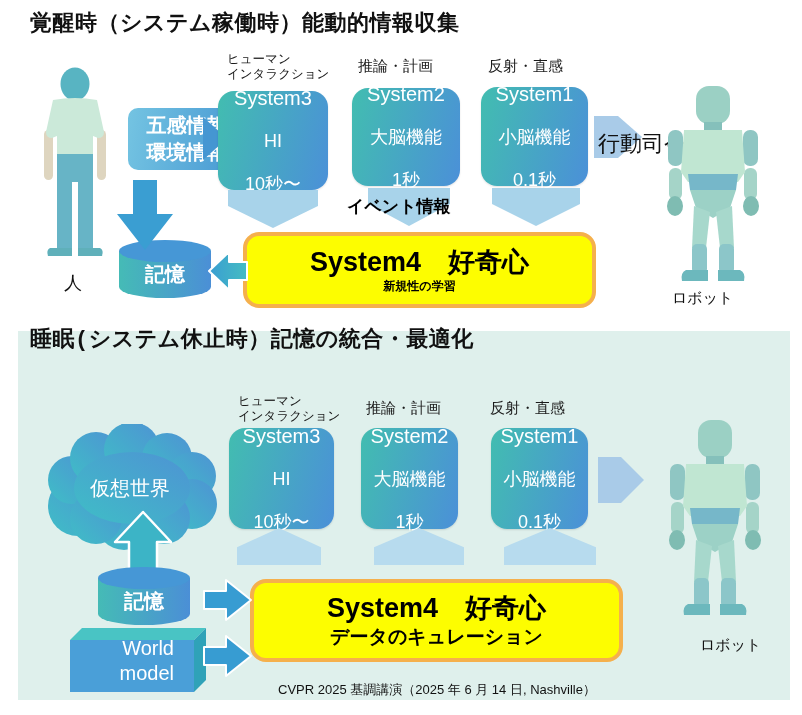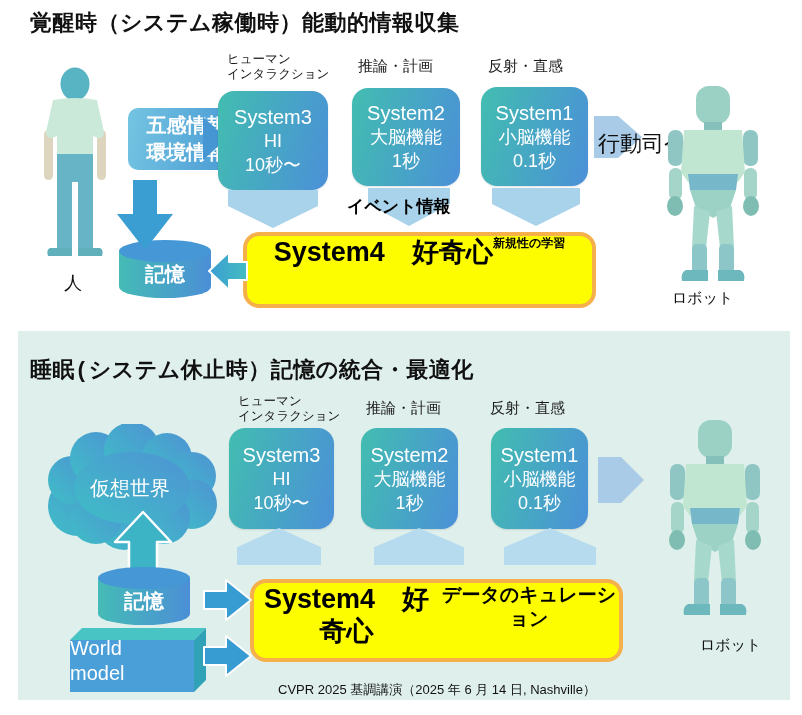--- a/index.html
+++ b/index.html
@@ -9,36 +9,36 @@
   }
   .abs{position:absolute;}
   .preline{white-space:pre-line;}
   .sec-title{font-size:22px;font-weight:700;letter-spacing:0.5px;font-family:Liberation Mono, monospace;}
   .col-label{font-size:12.5px;line-height:1.2;color:#1a1a1a;}
   .col-label-lg{font-size:15px;color:#1a1a1a;}
   .sys-box{
     border-radius:16px;color:#ffffff;text-align:center;
     background:linear-gradient(105deg,#42bdb0 0%,#4b90d8 100%);
     box-shadow:0 1px 2px rgba(0,0,0,0.12);
-    display:flex;flex-direction:column;justify-content:center;line-height:1.32;
+    display:flex;flex-direction:column;justify-content:center;line-height:1.32;gap:19px;
   }
   .sys-name{font-size:20px;}
   .sys-sub{font-size:18px;}
   .input-box{
     border-radius:10px;color:#fff;font-size:20px;font-weight:700;text-align:center;
     background:linear-gradient(100deg,#74c4e2 0%,#4596d2 100%);
     display:flex;align-items:center;justify-content:center;line-height:1.35;margin-left:40px;
   }
   .chev-down{background:#a8d3ea;clip-path:polygon(0 0,100% 0,100% 42%,50% 100%,0 42%);}
   .chev-up{background:#b7dbee;clip-path:polygon(50% 0,100% 52%,100% 100%,0 100%,0 52%);}
   .pent-right{background:#a9cbe8;clip-path:polygon(0 16%,50% 16%,100% 50%,50% 84%,0 84%);}
   .bold-note{font-size:17px;font-weight:700;color:#000000;}
   .yellow-box{
     background:#fdfd00;border:4px solid #f5b04c;border-radius:16px;
-    text-align:center;color:#000;display:flex;flex-direction:row;justify-content:center;
+    text-align:center;color:#000;display:flex;flex-direction:column;justify-content:center;
   }
   .y-l1{font-size:27px;font-weight:700;line-height:1.2;}
   .y-l2{font-size:12px;font-weight:700;line-height:1.25;}
   .white-label{color:#ffffff;font-weight:700;font-size:20px;text-align:center;}
   .fig-label{font-size:16px;color:#111;}
   .mint-panel{background:#dff0ec;}
   .cite{font-size:13px;line-height:1.3;color:#111;}
   .spellcheck-wavy{text-decoration:underline;text-decoration-style:wavy;text-decoration-color:#e03030;text-decoration-thickness:1px;text-underline-offset:2px;}
 </style>
 </head>
@@ -152,21 +152,21 @@
     <div class="y-l1">System4　好奇心</div>
     <div class="y-l2">新規性の学習</div>
   </div>
 
   <svg class="abs" style="left:206px;top:249px;" width="42" height="44" viewBox="0 0 42 44">
     <polygon points="41,13 23,13 23,3 3,22 23,41 23,31 41,31" fill="url(#gradLeftArrow)" stroke="#ffffff" stroke-width="2" stroke-linejoin="round"></polygon>
   </svg>
 
   <div class="abs mint-panel" style="left:18px;top:331px;width:772px;height:369px;"></div>
 
-  <div class="abs sec-title" style="left:30px;top:355px;">睡眠(システム休止時）記憶の統合・最適化</div>
+  <div class="abs sec-title" style="left:30px;top:324px;">睡眠(システム休止時）記憶の統合・最適化</div>
 
   <div class="abs col-label preline" style="left:238px;top:394px;">ヒューマン
 インタラクション</div>
   <div class="abs col-label-lg" style="left:366px;top:399px;">推論・計画</div>
   <div class="abs col-label-lg" style="left:490px;top:399px;">反射・直感</div>
 
   <svg class="abs" style="left:40px;top:424px;" width="180" height="128" viewBox="0 0 180 128">
     <g fill="url(#gradCloud)">
       <circle cx="38" cy="82" r="30"></circle>
         <circle cx="32" cy="56" r="24"></circle>
@@ -190,21 +190,21 @@
   <svg class="abs" style="left:96px;top:566px;" width="96" height="62" viewBox="0 0 96 62">
     <use href="#cylShape"></use>
   </svg>
   <div class="abs white-label" style="left:104px;top:588px;width:80px;">記憶</div>
 
   <svg class="abs" style="left:68px;top:624px;" width="140" height="70" viewBox="0 0 140 70">
     <polygon points="2,16 14,4 138,4 126,16" fill="#49c4c4"></polygon>
     <polygon points="126,16 138,4 138,56 126,68" fill="#2fa2b8"></polygon>
     <rect x="2" y="16" width="124" height="52" fill="#4a9fd8"></rect>
   </svg>
-  <div class="abs preline" style="left:70px;top:636px;width:104px;text-align:left;color:#fff;font-size:20px;line-height:1.25;">World
+  <div class="abs preline" style="left:70px;top:636px;width:104px;text-align:right;color:#fff;font-size:20px;line-height:1.25;">World
 model</div>
 
   <div class="abs sys-box" style="left:229px;top:428px;width:105px;height:101px;">
     <div class="sys-name">System3</div>
     <div class="sys-sub">HI</div>
     <div class="sys-sub">10秒〜</div>
   </div>
   <div class="abs sys-box" style="left:361px;top:428px;width:97px;height:101px;">
     <div class="sys-name">System2</div>
     <div class="sys-sub">大脳機能</div>

